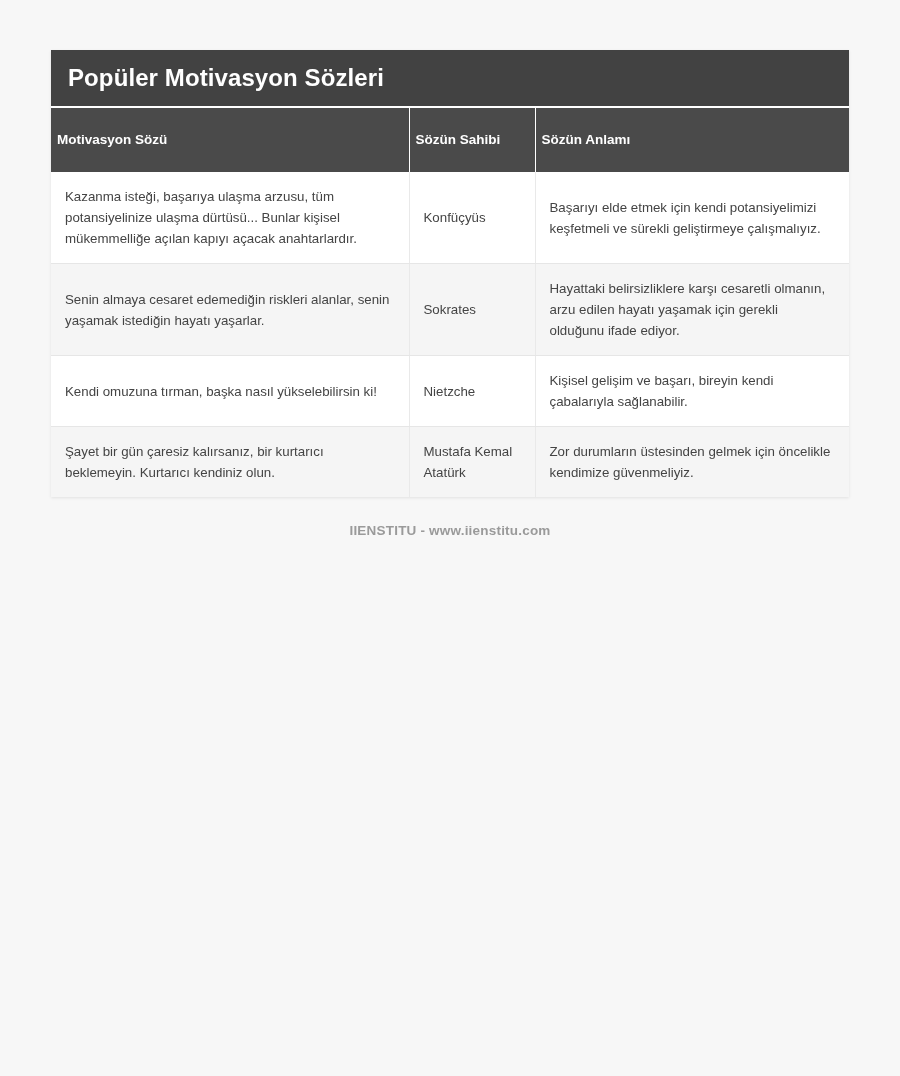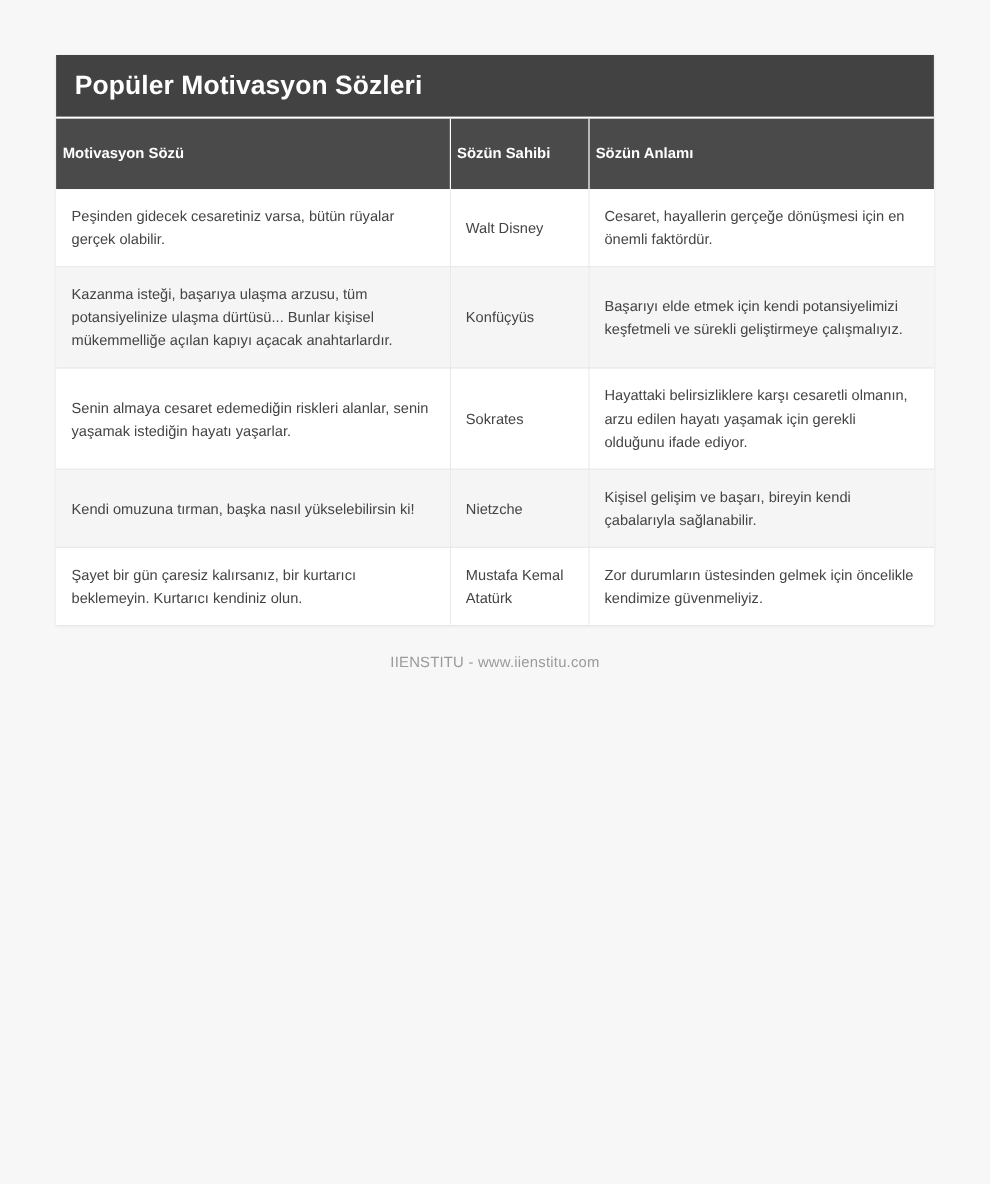--- a/index.html
+++ b/index.html
@@ -87,20 +87,21 @@
   td.col-author  { }
   td.col-meaning { }
 
   .footer {
     width: 798px;
     text-align: center;
     color: #9a9a9a;
     font-size: 13.5px;
     padding-top: 26px;
     letter-spacing: 0.2px;
+    font-weight: bold;
   }
 </style>
 </head>
 <body>
 
 <div class="page">
 
   <div class="table-wrap">
 
     <div class="table-title">Popüler Motivasyon Sözleri</div>
@@ -112,25 +113,20 @@
         <col class="c3">
       </colgroup>
       <thead>
         <tr>
           <th>Motivasyon Sözü</th>
           <th>Sözün Sahibi</th>
           <th>Sözün Anlamı</th>
         </tr>
       </thead>
       <tbody>
-        <tr>
-          <td class="col-quote">Peşinden gidecek cesaretiniz varsa, bütün rüyalar gerçek olabilir.</td>
-          <td class="col-author">Walt Disney</td>
-          <td class="col-meaning">Cesaret, hayallerin gerçeğe dönüşmesi için en önemli faktördür.</td>
-        </tr>
         <tr>
           <td class="col-quote">Kazanma isteği, başarıya ulaşma arzusu, tüm potansiyelinize ulaşma dürtüsü... Bunlar kişisel mükemmelliğe açılan kapıyı açacak anahtarlardır.</td>
           <td class="col-author">Konfüçyüs</td>
           <td class="col-meaning">Başarıyı elde etmek için kendi potansiyelimizi keşfetmeli ve sürekli geliştirmeye çalışmalıyız.</td>
         </tr>
         <tr>
           <td class="col-quote">Senin almaya cesaret edemediğin riskleri alanlar, senin yaşamak istediğin hayatı yaşarlar.</td>
           <td class="col-author">Sokrates</td>
           <td class="col-meaning">Hayattaki belirsizliklere karşı cesaretli olmanın, arzu edilen hayatı yaşamak için gerekli olduğunu ifade ediyor.</td>
         </tr>

